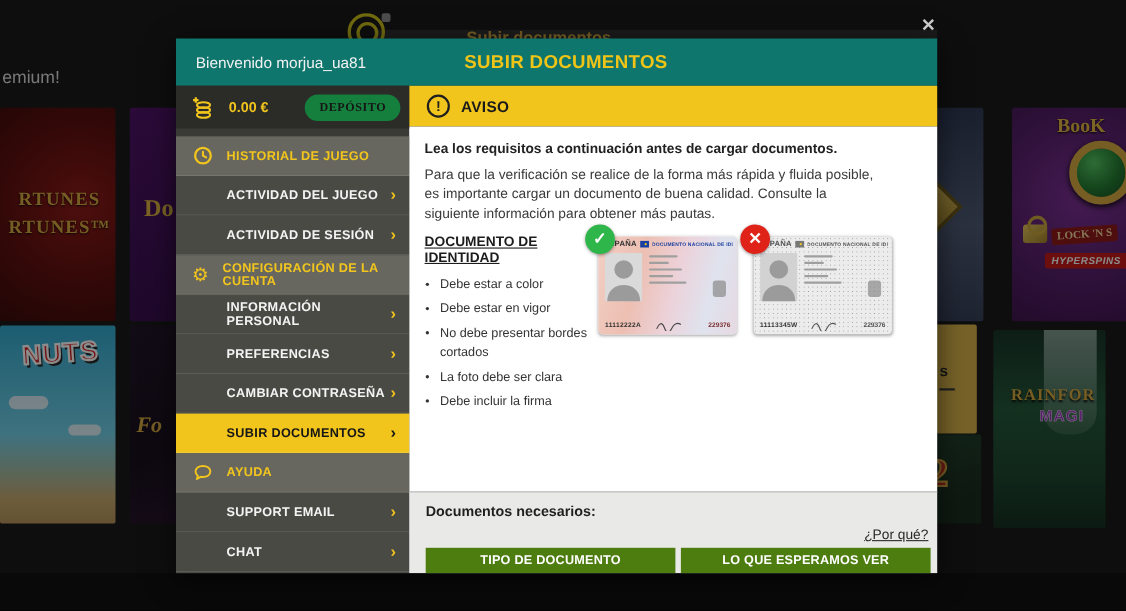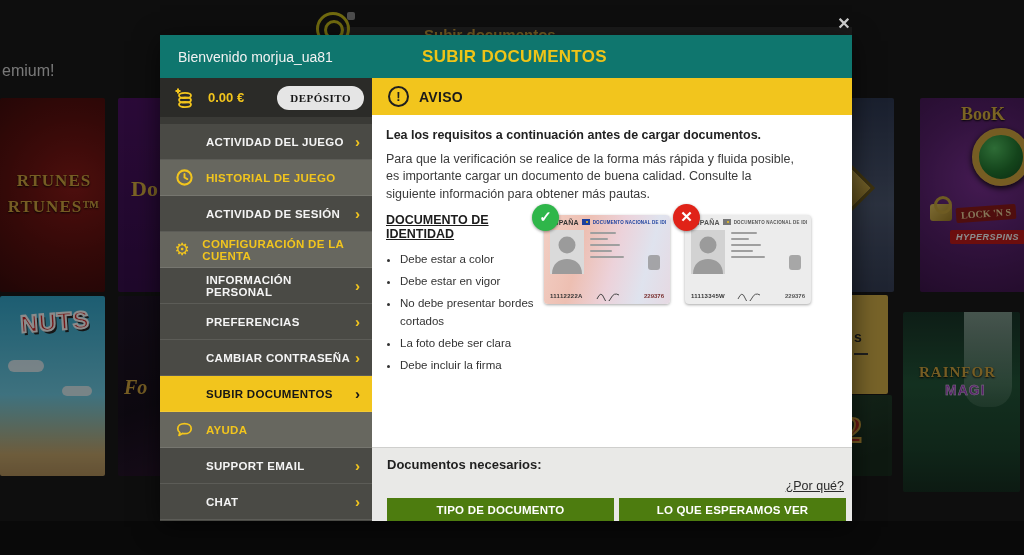--- a/index.html
+++ b/index.html
@@ -33,21 +33,21 @@
   .t-bookoz .oz { position:absolute; left:52px; top:30px; width:58px; height:58px; border-radius:50%; border:7px solid #d7a93c; background:radial-gradient(circle at 35% 30%, #4fc45e, #1f7a2d 55%, #0e4a18); box-shadow:0 2px 6px #000; }
   .t-bookoz .lock { position:absolute; left:10px; top:106px; width:22px; height:17px; border-radius:3px; background:linear-gradient(135deg, #e5c45a, #a07f22); }
   .t-bookoz .lock::before { content:""; position:absolute; left:4px; top:-8px; width:12px; height:12px; border:3px solid #c9a43a; border-radius:50%; }
   .t-bookoz .ribbon { position:absolute; left:36px; top:108px; transform:rotate(-4deg); background:#8f1414; color:#f3d9a0; font-family:"Liberation Serif", serif; font-weight:bold; font-size:10px; padding:2px 5px; border-radius:2px; }
   .t-bookoz .hyper { position:absolute; left:30px; top:132px; background:#c41414; color:#fff; font-style:italic; font-weight:bold; font-size:9px; padding:2px 6px; border-radius:2px; letter-spacing:.5px; }
   .t-promo { left:850px; top:295px; width:38px; height:99px; background:#d9b347; }
   .t-promo .s { position:absolute; left:4px; top:34px; color:#222; font-weight:bold; font-size:14px; }
   .t-promo .dash { position:absolute; left:4px; top:58px; width:14px; height:2px; background:#333; }
   .t-two { left:848px; top:395px; width:44px; height:81px; background:linear-gradient(160deg, #1d3b26 0%, #14291a 70%); }
   .t-two .two { position:absolute; left:-4px; top:14px; color:#c2281e; font-family:"Liberation Serif", serif; font-weight:bold; font-size:36px; -webkit-text-stroke:2px #d7a93c; }
-  .t-rainforest { left:903px; top:312px; width:117px; height:180px; background:linear-gradient(180deg, #123023 0%, #1e5435 40%, #174129 75%, #102b1c 100%); }
+  .t-rainforest { left:903px; top:300px; width:102px; height:180px; background:linear-gradient(180deg, #123023 0%, #1e5435 40%, #174129 75%, #102b1c 100%); }
   .t-rainforest .falls { position:absolute; right:8px; top:0; width:48px; height:95px; background:linear-gradient(180deg, rgba(214,238,226,.55), rgba(214,238,226,.12)); border-radius:0 0 20px 20px; }
   .t-rainforest .rf1 { position:absolute; left:16px; top:52px; color:#d7a93c; font-family:"Liberation Serif", serif; font-weight:bold; font-size:15px; letter-spacing:1px; text-shadow:0 1px 2px #000; white-space:nowrap; }
   .t-rainforest .rf2 { position:absolute; left:42px; top:70px; color:#9b30c0; font-weight:bold; font-size:14px; letter-spacing:1px; -webkit-text-stroke:.5px #e2c4ef; white-space:nowrap; }
   .bg-bottom { position:absolute; left:0; top:521px; width:1024px; height:34px; background:#0a0a0a; }
   .dim { position:absolute; inset:0; background:rgba(8,8,8,.47); }
 
   
   .close-x { position:absolute; left:833px; top:12px; width:22px; height:22px; background:none; border:none; color:#c9c9c9; font-size:16px; font-weight:bold; cursor:pointer; z-index:30; }
 
   
@@ -55,21 +55,21 @@
   .m-header { height:43px; background:#0f766e; display:flex; align-items:center; flex-shrink:0; }
   .m-welcome { width:252px; padding-left:18px; color:#f2f2f2; font-size:14px; }
   .m-title { padding-left:10px; color:#f0c417; font-size:17px; font-weight:bold; letter-spacing:.3px; }
   .m-body { flex:1; display:flex; min-height:0; }
 
   
   .sidebar { width:212px; flex-shrink:0; display:flex; flex-direction:column; background:#4a4a45; }
   .balance-bar { height:39px; background:#2b2b28; display:flex; align-items:center; padding:0 8px 0 14px; position:relative; flex-shrink:0; }
   .coins { width:24px; height:24px; }
   .amount { margin-left:10px; color:#f2c51d; font-size:13px; font-weight:bold; }
-  .deposit-btn { position:absolute; right:8px; top:8px; height:24px; padding:0 13px; border:none; border-radius:12px; background:#e5e5e5; color:#161616; font-family:"Liberation Serif", serif; font-weight:bold; font-size:11px; letter-spacing:.5px; cursor:pointer; }
+  .deposit-btn { position:absolute; right:8px; top:8px; height:24px; padding:0 13px; border:none; border-radius:12px; background:#15803d; color:#161616; font-family:"Liberation Serif", serif; font-weight:bold; font-size:11px; letter-spacing:.5px; cursor:pointer; }
   .menu { flex:1; display:flex; flex-direction:column; background:#4a4a45; }
   .menu-topstrip { height:7px; background:#3a3a36; flex-shrink:0; }
   .mi { height:36px; display:flex; align-items:center; padding:0 12px 0 14px; background:#4a4a45; border-bottom:1px solid rgba(255,255,255,.10); cursor:pointer; position:relative; flex-shrink:0; }
   .mi .lbl { color:#f4f4f4; font-size:11.5px; font-weight:bold; letter-spacing:.3px; margin-left:32px; }
   .mi .chev { margin-left:auto; color:#f2c51d; font-size:15px; font-weight:bold; line-height:1; }
   .mi .chev::after { content:"›"; }
   .mi.section { background:#67675f; }
   .mi.section .lbl { color:#f2c51d; margin-left:12px; }
   .mi .micon { width:20px; height:20px; display:inline-flex; align-items:center; justify-content:center; color:#f2c51d; font-size:17px; }
   .mi.selected { background:#f2c51d; }
@@ -196,32 +196,32 @@
               <path d="M4 2.5 v5 M1.5 5 h5" stroke-width="2"></path>
             </g>
           </svg>
           <span class="amount">0.00 €</span>
           <button class="deposit-btn">DEPÓSITO</button>
         </div>
 
         <nav class="menu">
           <div class="menu-topstrip"></div>
 
-          <div class="mi">
-            <span class="lbl">ACTIVIDAD DEL JUEGO</span>
-              <span class="chev"></span>
-          </div>
           <div class="mi section">
             <span class="micon">
               <svg viewBox="0 0 24 24" width="19" height="19">
                   <circle cx="12" cy="12" r="9" fill="none" stroke="#f2c51d" stroke-width="2.6"></circle>
                   <path d="M12 7.5 V12 l3.6 2" fill="none" stroke="#f2c51d" stroke-width="2.4" stroke-linecap="round"></path>
                 </svg>
             </span>
             <span class="lbl">HISTORIAL DE JUEGO</span>
+          </div>
+          <div class="mi">
+            <span class="lbl">ACTIVIDAD DEL JUEGO</span>
+              <span class="chev"></span>
           </div>
           <div class="mi">
             <span class="lbl">ACTIVIDAD DE SESIÓN</span>
               <span class="chev"></span>
           </div>
           <div class="mi section">
             <span class="micon">⚙</span>
             <span class="lbl">CONFIGURACIÓN DE LA CUENTA</span>
           </div>
           <div class="mi">

